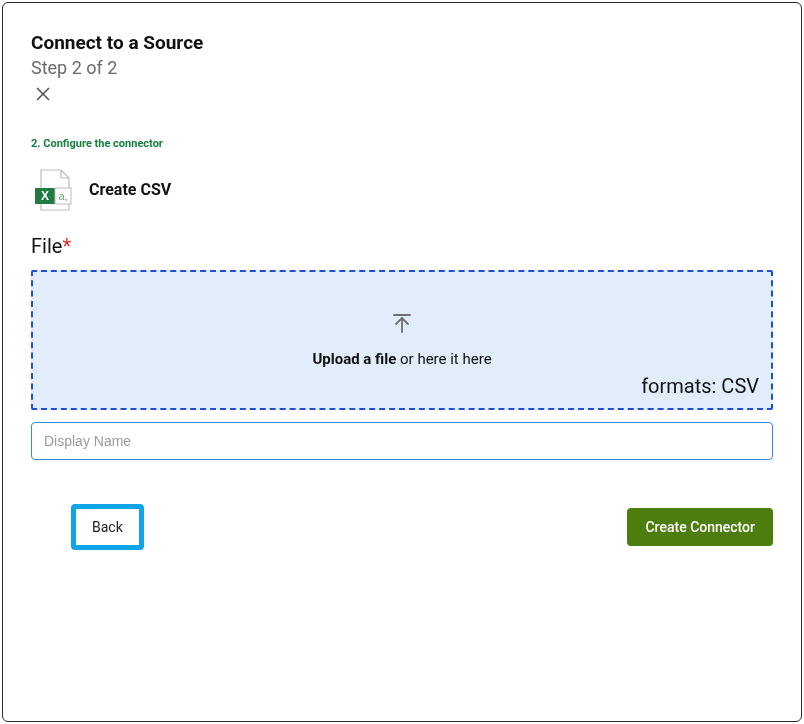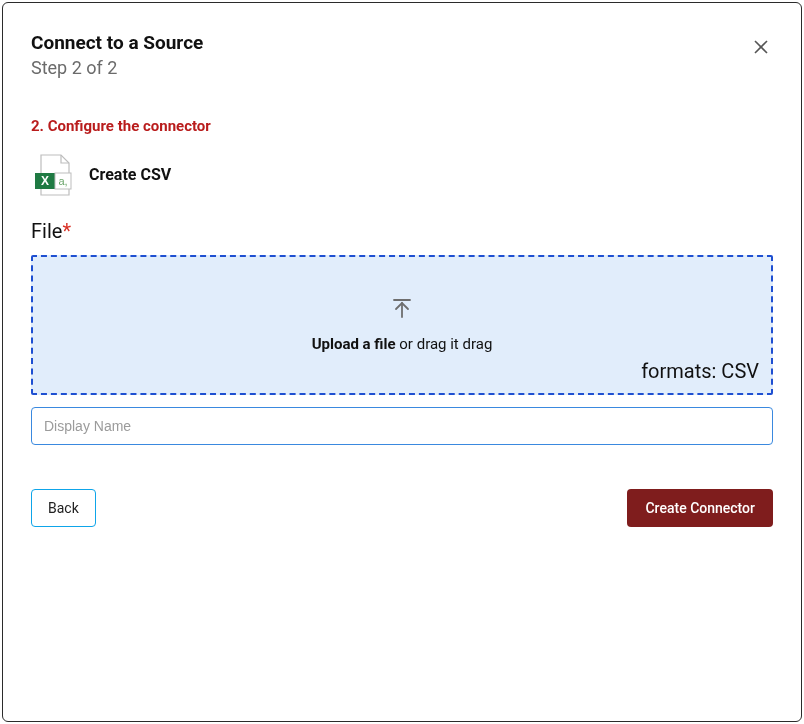--- a/index.html
+++ b/index.html
@@ -21,20 +21,21 @@
       border: 1px solid #2b2b2b;
       border-radius: 6px;
       background: #fff;
       position: relative;
       padding: 28px 28px 28px 28px;
     }
     .header {
       display: flex;
       justify-content: space-between;
       align-items: flex-start;
+      flex-direction: column;
     }
     .header-text {
       display: flex;
       flex-direction: column;
     }
     .title {
       font-size: 19px;
       font-weight: 700;
       color: #111;
       line-height: 1.3;
@@ -46,24 +47,24 @@
     }
     .close-btn {
       background: none;
       border: none;
       cursor: pointer;
       padding: 4px;
       margin-top: 4px;
       color: #555;
     }
     .section-heading {
-      font-size: 15px;
-      font-weight: 700;
-      color: #b91c1c;
-      margin-top: 39px;
+      font-size: 11px;
+      font-weight: 700;
+      color: #15803d;
+      margin-top: 28px;
     }
     .connector-row {
       display: flex;
       align-items: center;
       margin-top: 18px;
       gap: 14px;
     }
     .connector-icon {
       width: 44px;
       height: 44px;
@@ -136,25 +137,26 @@
     }
     .btn {
       border-radius: 4px;
       font-size: 14px;
       padding: 10px 16px;
       cursor: pointer;
       font-family: inherit;
     }
     .btn-back {
       background: #fff;
-      border: 1px solid #0ea5e9;
+      border: 5px solid #0ea5e9;
       color: #222;
+      margin-left: 40px;
     }
     .btn-primary {
-      background: #7f1d1d;
+      background: #4d7c0f;
       border: none;
       color: #fff;
       font-weight: 500;
       padding: 11px 18px;
       cursor: default;
     }
   </style>
 </head>
 <body>
 
@@ -193,21 +195,21 @@
     <span>File</span><span class="required">*</span>
   </label>
 
   <div class="dropzone">
     <svg class="upload-icon" width="24" height="24" viewBox="0 0 24 24" fill="none" stroke="currentColor" stroke-width="1.8" stroke-linecap="round">
       <line x1="12" y1="20" x2="12" y2="6"></line>
       <polyline points="6,12 12,6 18,12"></polyline>
       <line x1="4" y1="3" x2="20" y2="3"></line>
     </svg>
     <div class="dropzone-text">
-      <span class="bold">Upload a file</span><span> or drag it drag</span>
+      <span class="bold">Upload a file</span><span> or here it here</span>
     </div>
     <div class="formats">formats: CSV</div>
   </div>
 
 
   <input type="text" class="text-input" placeholder="Display Name" style="">
 
   <div class="button-row">
     <button class="btn btn-back">Back</button>
     <button class="btn btn-primary">Create Connector</button>

